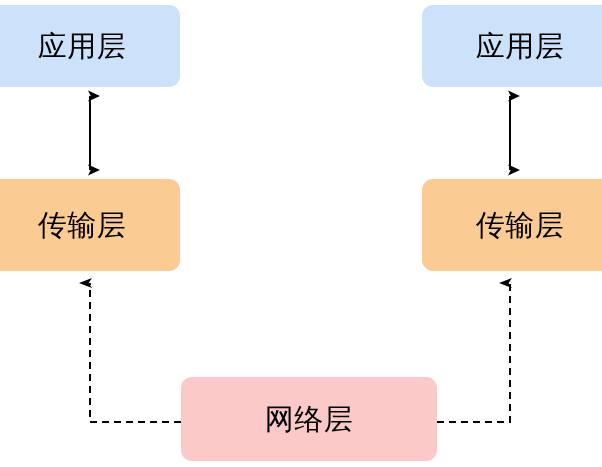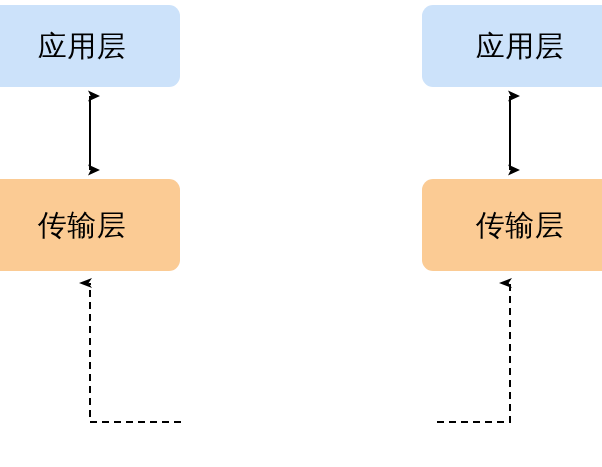--- a/index.html
+++ b/index.html
@@ -98,14 +98,17 @@
   </div>
 
   <div class="node" id="node-app-right" style="background: rgb(204, 226, 250);">
     <span class="node-label">应用层</span>
   </div>
 
   <div class="node" id="node-tran-right" style="background: rgb(251, 203, 148);">
     <span class="node-label">传输层</span>
   </div>
 
+  <div class="node" id="node-net" style="background: rgb(252, 201, 201);">
+    <span class="node-label">网络层</span>
+  </div>
 
 </div>
 
 </body></html>

